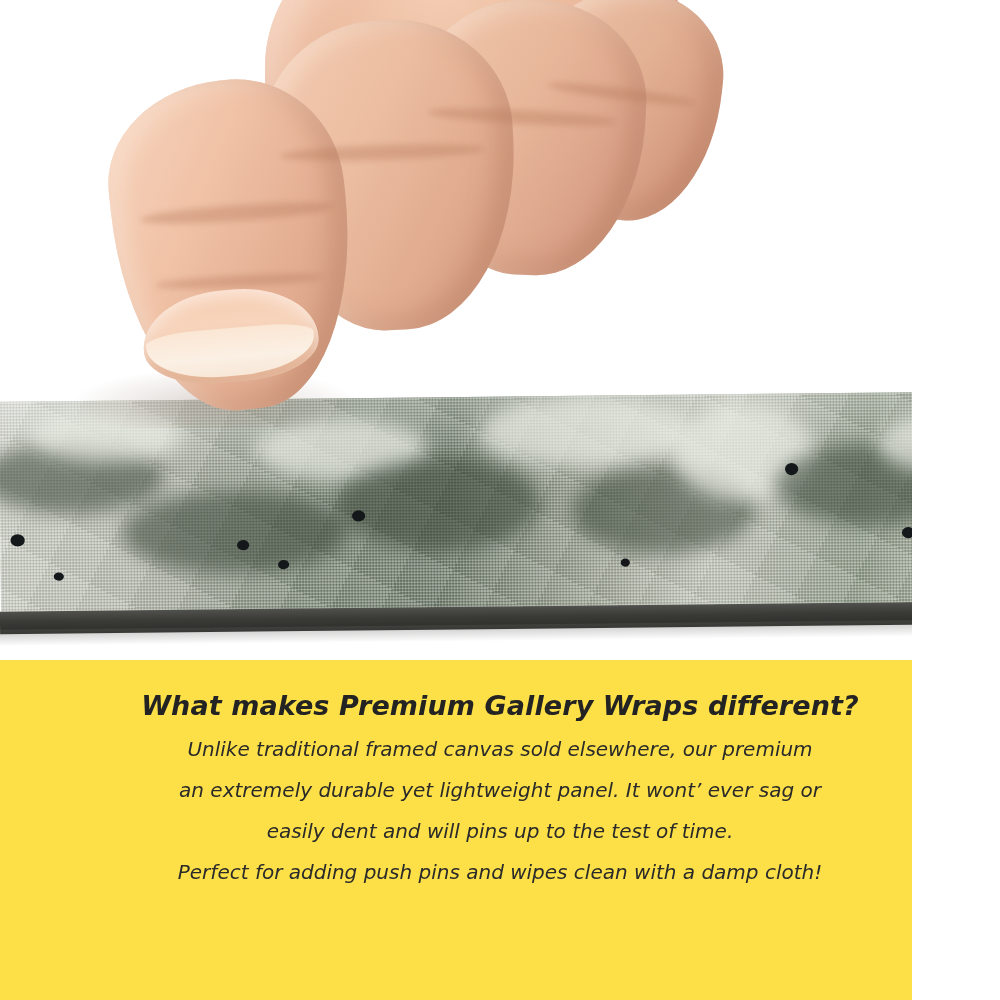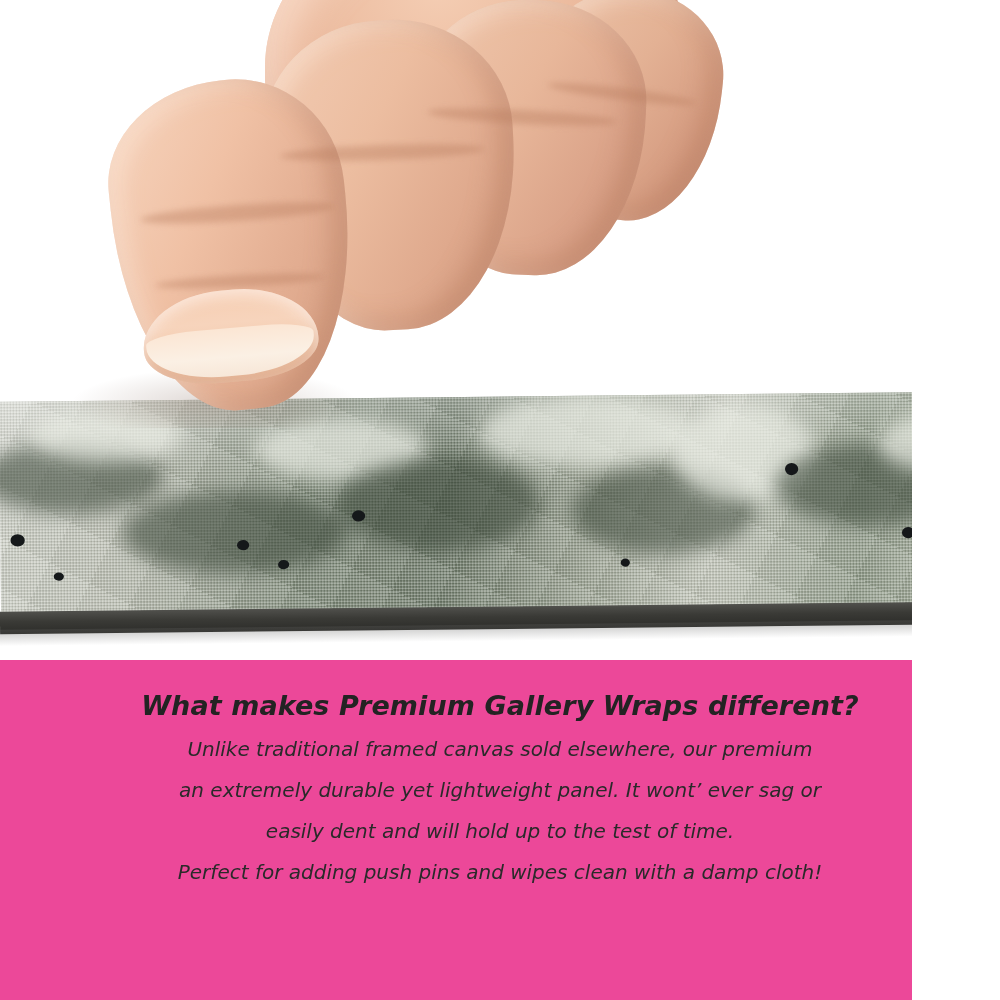--- a/index.html
+++ b/index.html
@@ -10,21 +10,21 @@
   body {
     width: 1000px;
     height: 1000px;
     font-family: "DejaVu Sans", sans-serif;
     overflow: hidden;
   }
   .page {
     position: relative;
     width: 912px;
     height: 1000px;
-    background: #ec4899;
+    background: #fde047;
     overflow: hidden;
   }
 
   
   .photo {
     position: absolute;
     left: 0;
     top: 0;
     width: 1000px;
     height: 660px;
@@ -249,17 +249,17 @@
     </div>
 
     <div class="strip-edge"></div>
     <div class="strip-edge-shadow"></div>
   </div>
 
   <div class="caption">
     <div class="caption-heading">What makes Premium Gallery Wraps different?</div>
     <div class="caption-line">Unlike traditional framed canvas sold elsewhere, our premium</div>
     <div class="caption-line">an extremely durable yet lightweight panel. It wont’ ever sag or</div>
-    <div class="caption-line">easily dent and will hold up to the test of time.</div>
+    <div class="caption-line">easily dent and will pins up to the test of time.</div>
     <div class="caption-line">Perfect for adding push pins and wipes clean with a damp cloth!</div>
   </div>
 
 </div>
 
 </body></html>

